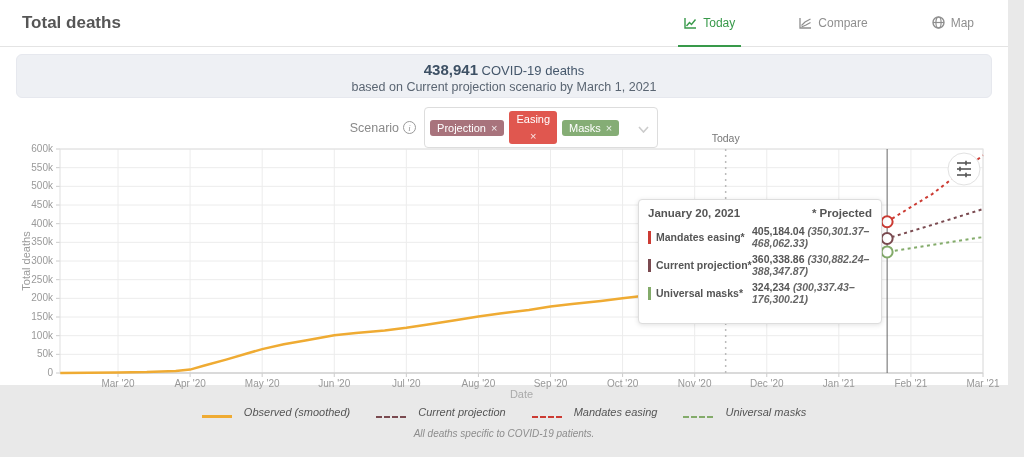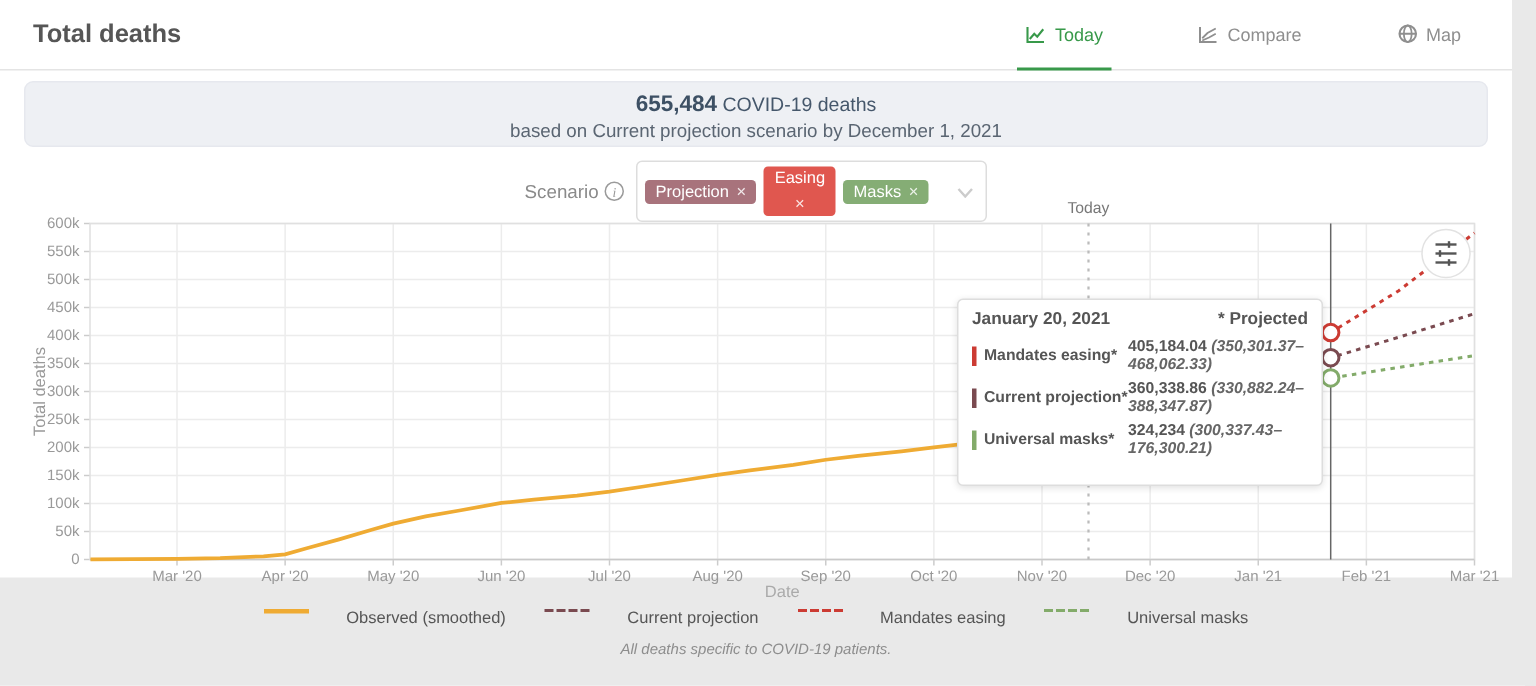--- a/index.html
+++ b/index.html
@@ -35,21 +35,21 @@
   
   .tooltip { position:absolute; left:638px; top:199px; width:244px; background:#fff; border:1px solid #ddd; border-radius:4px; box-shadow:0 1px 5px rgba(0,0,0,.12); padding:7px 9px 18px 9px; z-index:5;font-weight:bold; }
   .tt-head { display:flex; justify-content:space-between; font-size:11.5px; color:#555; margin-bottom:6px; }
   .tt-row { display:flex; align-items:center; font-size:10.5px; color:#555; margin-top:4px; }
   .tt-bar { width:3px; height:13px; margin-right:5px; flex:none; }
   .tt-label { width:96px; flex:none; }
   .tt-range { font-style:italic; color:#666; }
 
   
   .legend { position:absolute; top:406px; left:0; right:0; display:flex; justify-content:center; align-items:center; gap:26px; }
-  .legend-item { display:flex; align-items:flex-start; gap:25px; font-size:11px; color:#555; }
+  .legend-item { display:flex; align-items:flex-end; gap:12px; font-size:11px; color:#555;font-style:italic; }
   .swatch { width:30px; height:0; border-top-style:solid; border-top-width:3px; }
   .swatch.dashed { border-top-style:dashed; border-top-width:2px; }
   .footnote { position:absolute; top:428px; left:0; right:0; text-align:center; font-size:10px; font-style:italic; color:#8d8d8d; }
 </style>
 </head>
 <body>
 
 <div class="page">
 
   <div class="header">
@@ -81,22 +81,22 @@
               <line x1="1" y1="6.5" x2="12" y2="6.5" stroke="#8f8f8f" stroke-width="1.2"></line>
               <ellipse cx="6.5" cy="6.5" rx="2.6" ry="5.5" fill="none" stroke="#8f8f8f" stroke-width="1.2"></ellipse>
             </svg>
         </span>
         <span>Map</span>
       </div>
     </div>
   </div>
 
   <div class="banner">
-    <div class="banner-line1"><span class="big">655,484</span><span> COVID-19 deaths</span></div>
-    <div class="banner-line2">based on Current projection scenario by December 1, 2021</div>
+    <div class="banner-line1"><span class="big">438,941</span><span> COVID-19 deaths</span></div>
+    <div class="banner-line2">based on Current projection scenario by March 1, 2021</div>
   </div>
 
   <div class="scenario-row">
     <div class="scenario-label">
       <span>Scenario</span>
       <span class="info-icon">i</span>
     </div>
     <div class="scenario-select">
       <span class="tag" style="background: rgb(168, 115, 124);">
           <span>Projection</span>

